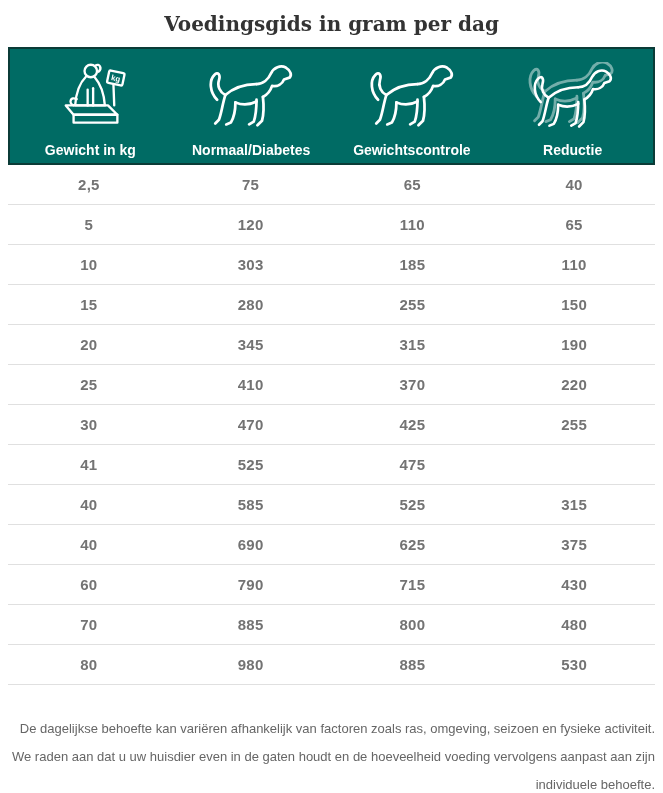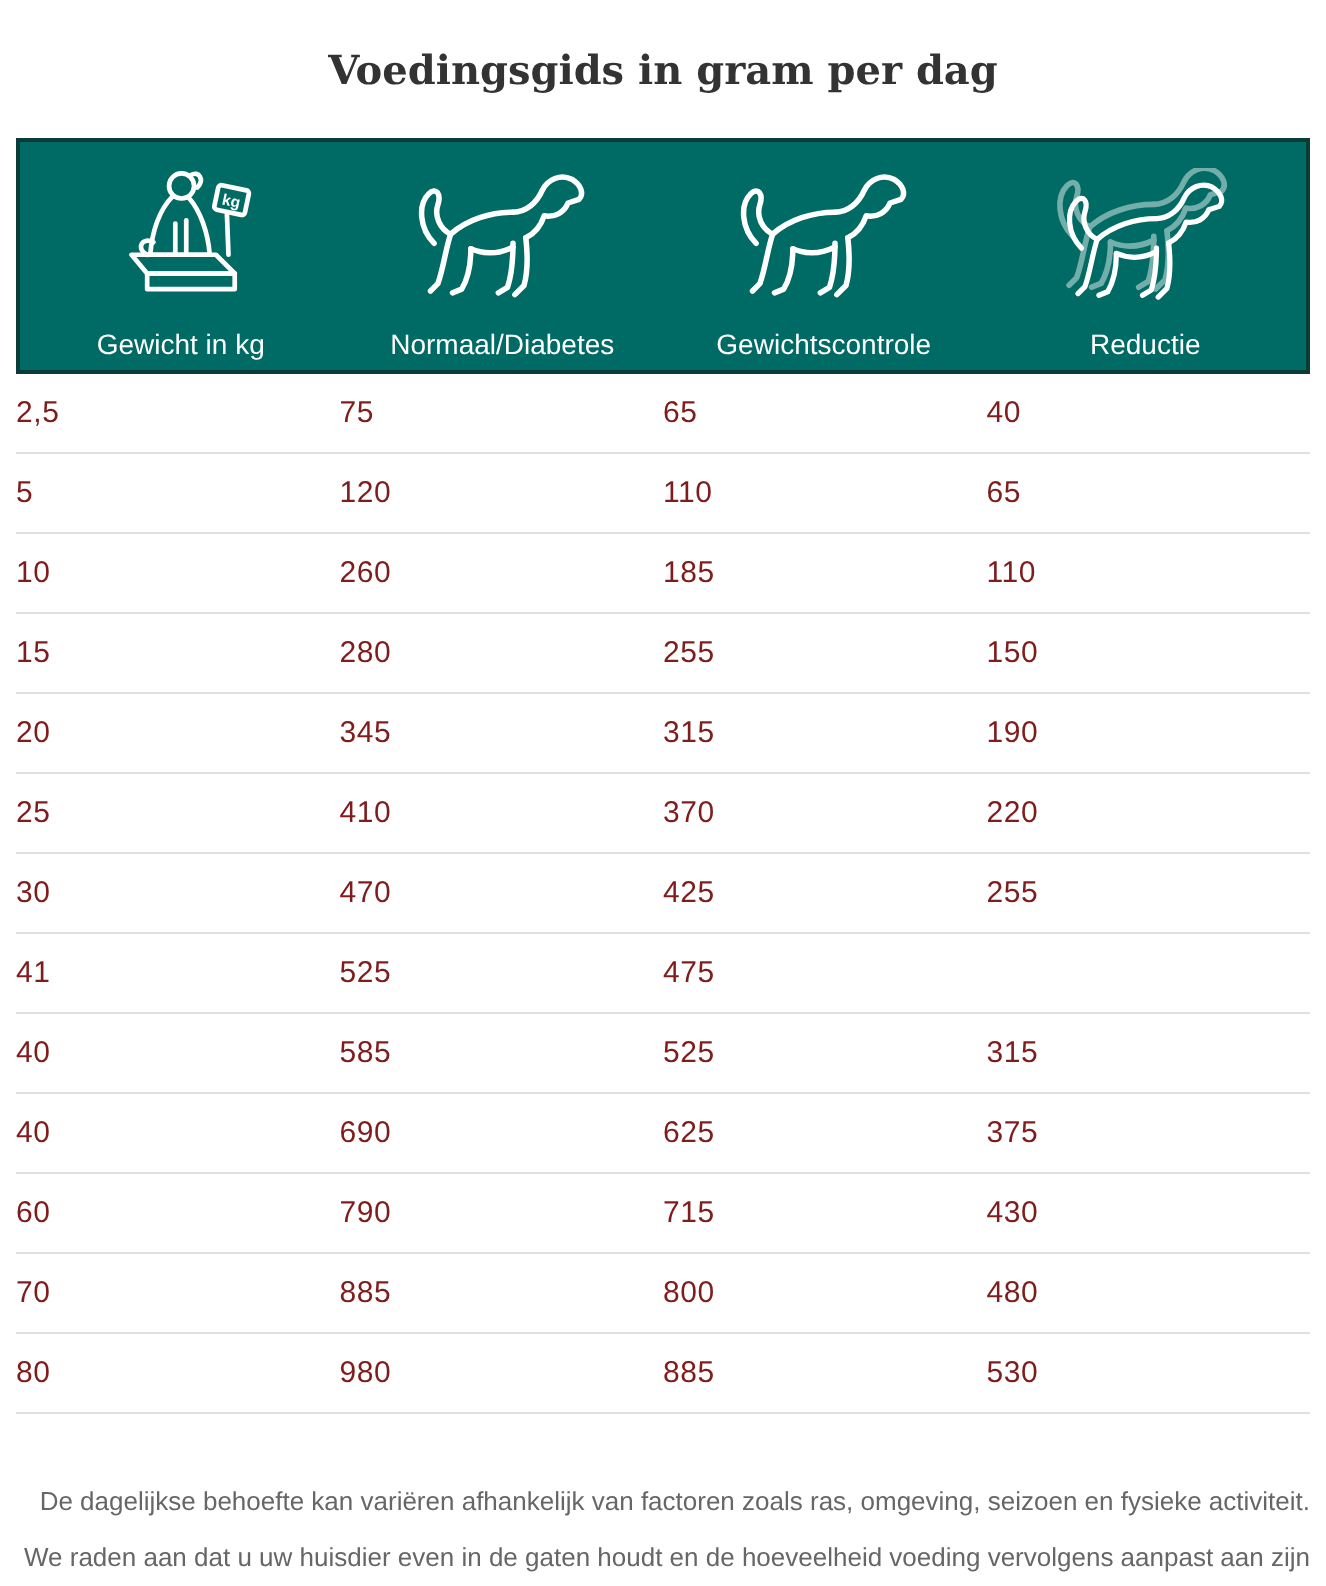--- a/index.html
+++ b/index.html
@@ -3,21 +3,21 @@
 <meta charset="utf-8">
 <style>
   html,body{margin:0;padding:0;background:#ffffff;}
   body{
     width:663px;height:793px;overflow:hidden;
     font-family:"Liberation Sans",sans-serif;
     -webkit-font-smoothing:antialiased;
   }
   .page{width:647px;margin:0 8px;}
   h1.title{
-    margin:16px;padding:8px 0 6px 0;
+    margin:5px;padding:8px 0 6px 0;
     text-align:center;
     font-family:"DejaVu Serif","Liberation Serif",serif;
     font-weight:bold;font-size:20px;line-height:23px;
     color:#333333;
   }
   .header-band{
     box-sizing:border-box;
     height:118px;
     background:#006b64;
     border:2px solid #0b3b37;
@@ -26,32 +26,32 @@
   }
   .header-cell{
     display:flex;flex-direction:column;align-items:center;justify-content:flex-end;
     padding-bottom:5px;
   }
   .icon-box{
     flex:1 1 auto;display:flex;align-items:center;justify-content:center;
     width:100%;
   }
   .header-label{
-    color:#ffffff;font-weight:normal;font-size:14px;line-height:16px;
+    color:#ffffff;font-weight:bold;font-size:14px;line-height:16px;
     text-align:center;white-space:nowrap;
   }
   .table-body{width:100%;}
   .t-row{
     box-sizing:border-box;
     display:grid;grid-template-columns:repeat(4,1fr);
     height:40px;align-items:center;
     border-bottom:1px solid #e0e0e0;
   }
   .t-cell{
-    font-size:15px;color:#7f1d1d;letter-spacing:.3px;
+    text-align:center;font-size:15px;color:#737373;letter-spacing:.3px;font-weight:bold;
   }
   .footer-note{
     margin-top:30px;
     font-size:13px;line-height:28px;color:#666666;text-align:right;
   }
   svg .lineart{fill:none;stroke:#ffffff;stroke-width:3;stroke-linecap:round;stroke-linejoin:round;}
   .hidden-defs{position:absolute;width:0;height:0;overflow:hidden;}
 </style>
 </head>
 <body>
@@ -139,21 +139,21 @@
 
   <div class="t-row">
     <div class="t-cell">5</div>
     <div class="t-cell">120</div>
     <div class="t-cell">110</div>
     <div class="t-cell">65</div>
   </div>
 
   <div class="t-row">
     <div class="t-cell">10</div>
-    <div class="t-cell">260</div>
+    <div class="t-cell">303</div>
     <div class="t-cell">185</div>
     <div class="t-cell">110</div>
   </div>
 
   <div class="t-row">
     <div class="t-cell">15</div>
     <div class="t-cell">280</div>
     <div class="t-cell">255</div>
     <div class="t-cell">150</div>
   </div>

